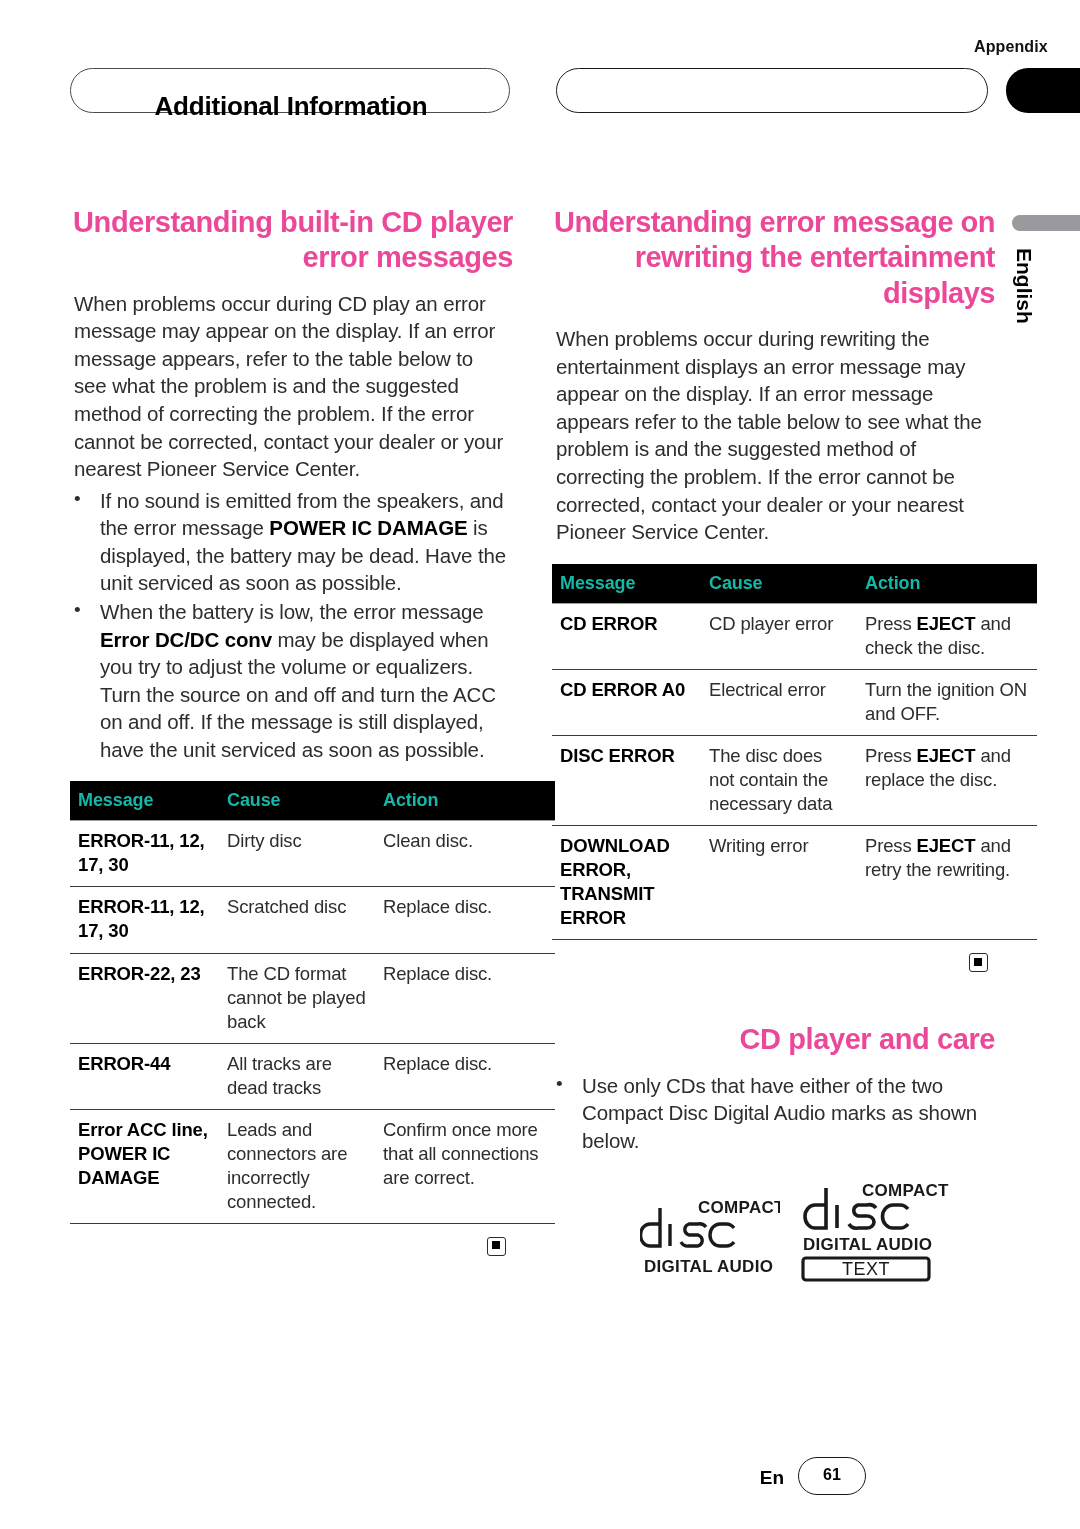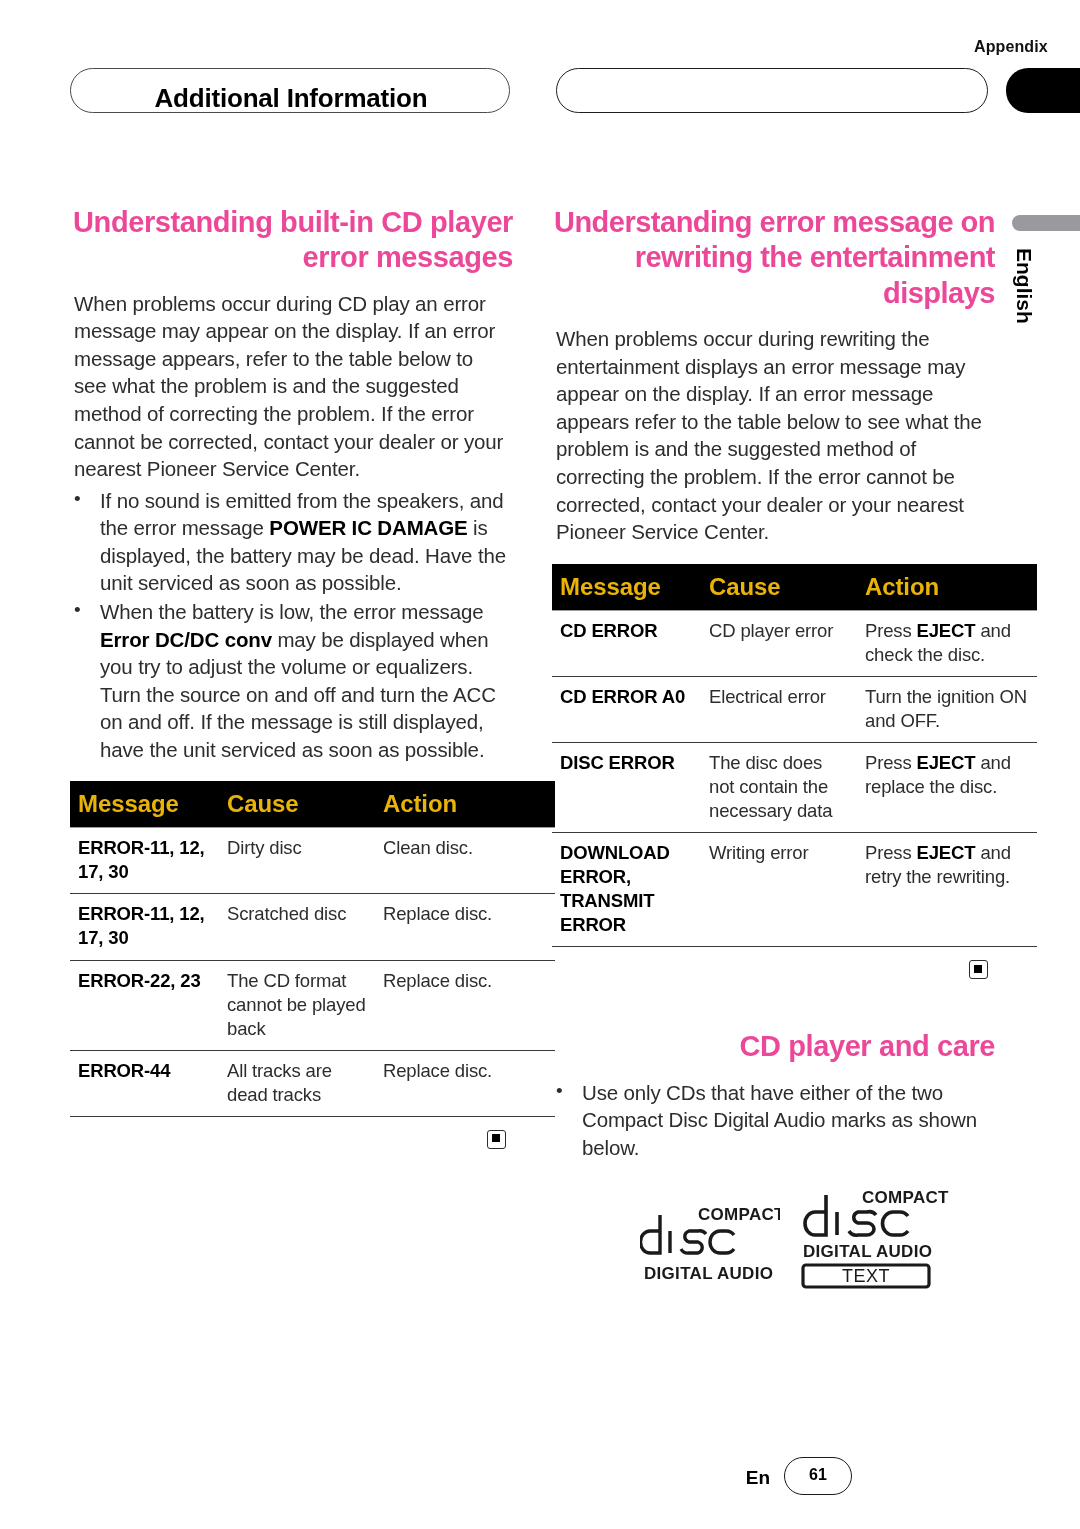--- a/index.html
+++ b/index.html
@@ -33,21 +33,21 @@
     width: 440px;
     height: 45px;
     border: 1.6px solid #4b4b4b;
     border-radius: 24px;
     background: #fff;
     box-sizing: border-box;
   }
   #banner-title-text {
     position: absolute;
     left: 0;
-    top: 8px;
+    top: 16px;
     width: 440px;
     height: 45px;
     line-height: 43px;
     text-align: center;
     font-size: 26px;
     font-weight: bold;
     letter-spacing: -0.2px;
     color: #000;
   }
   #banner-blank-pill {
@@ -149,22 +149,22 @@
 
   
   table.err-table {
     width: 443px;
     border-collapse: collapse;
     table-layout: fixed;
     margin-top: 18px;
   }
   table.err-table th {
     background: #000;
-    color: #eab308;
-    font-size: 24px;
+    color: #14b8a6;
+    font-size: 18px;
     font-weight: bold;
     text-align: left;
     padding: 9px 6px 9px 8px;
     letter-spacing: -0.1px;
   }
   table.err-table td {
     vertical-align: top;
     font-size: 18.5px;
     line-height: 1.3;
     padding: 8px 8px 9px 8px;
@@ -218,21 +218,21 @@
     margin-top: 26px;
     height: 110px;
   }
   .logo-block { position: absolute; }
   #logo-cd-audio { left: 88px; top: 14px; }
   #logo-cd-text  { left: 248px; top: 0px; }
 
   
   #footer {
     position: absolute;
-    left: 2px;
+    left: 16px;
     top: 1455px;
     width: 868px;
     height: 50px;
   }
   #footer-lang {
     position: absolute;
     right: 100px;
     top: 12px;
     font-size: 19px;
     font-weight: bold;
@@ -301,20 +301,25 @@
       <tr>
         <td class="msg">ERROR-22, 23</td>
         <td>The CD format cannot be played back</td>
         <td>Replace disc.</td>
       </tr>
       <tr>
         <td class="msg">ERROR-44</td>
         <td>All tracks are dead tracks</td>
         <td>Replace disc.</td>
       </tr>
+      <tr>
+        <td class="msg">Error ACC line, POWER IC DAMAGE</td>
+        <td>Leads and connectors are incorrectly connected.</td>
+        <td>Confirm once more that all connections are correct.</td>
+      </tr>
     </tbody>
     <tfoot>
       <tr>
           <td colspan="3"></td>
         </tr>
     </tfoot>
   </table>
 
   <div class="end-marker-row">
     <div class="end-marker"></div>

